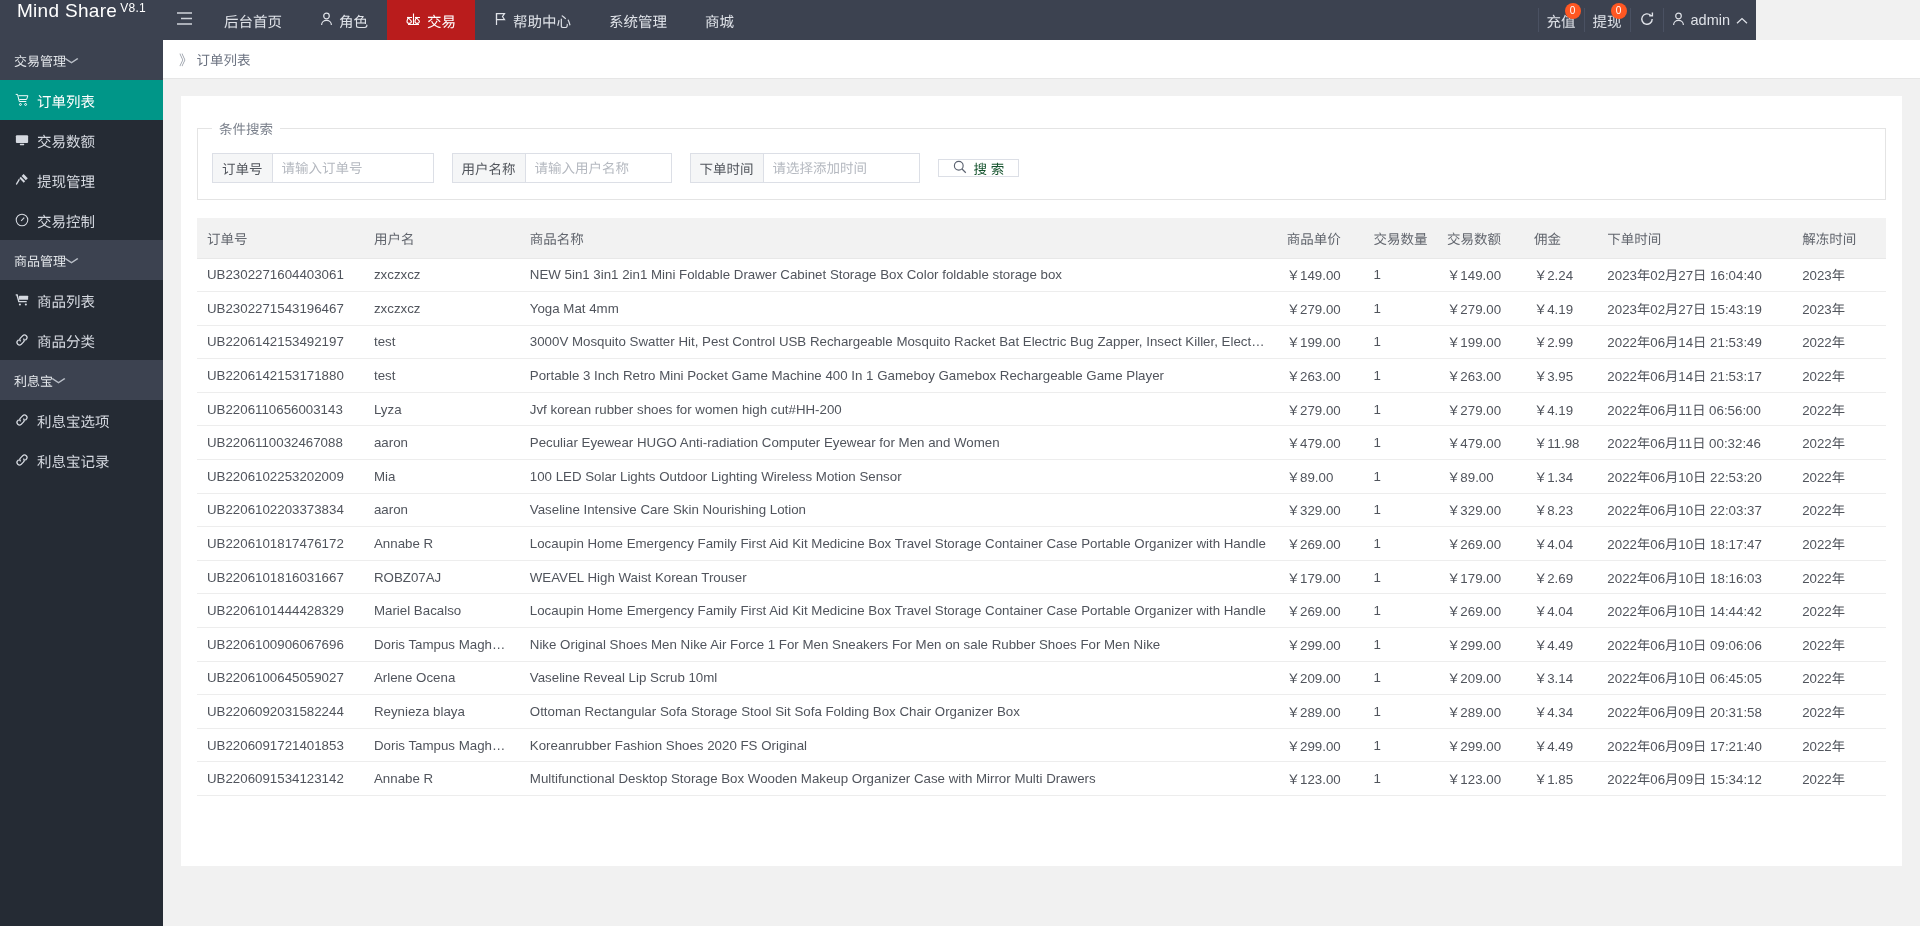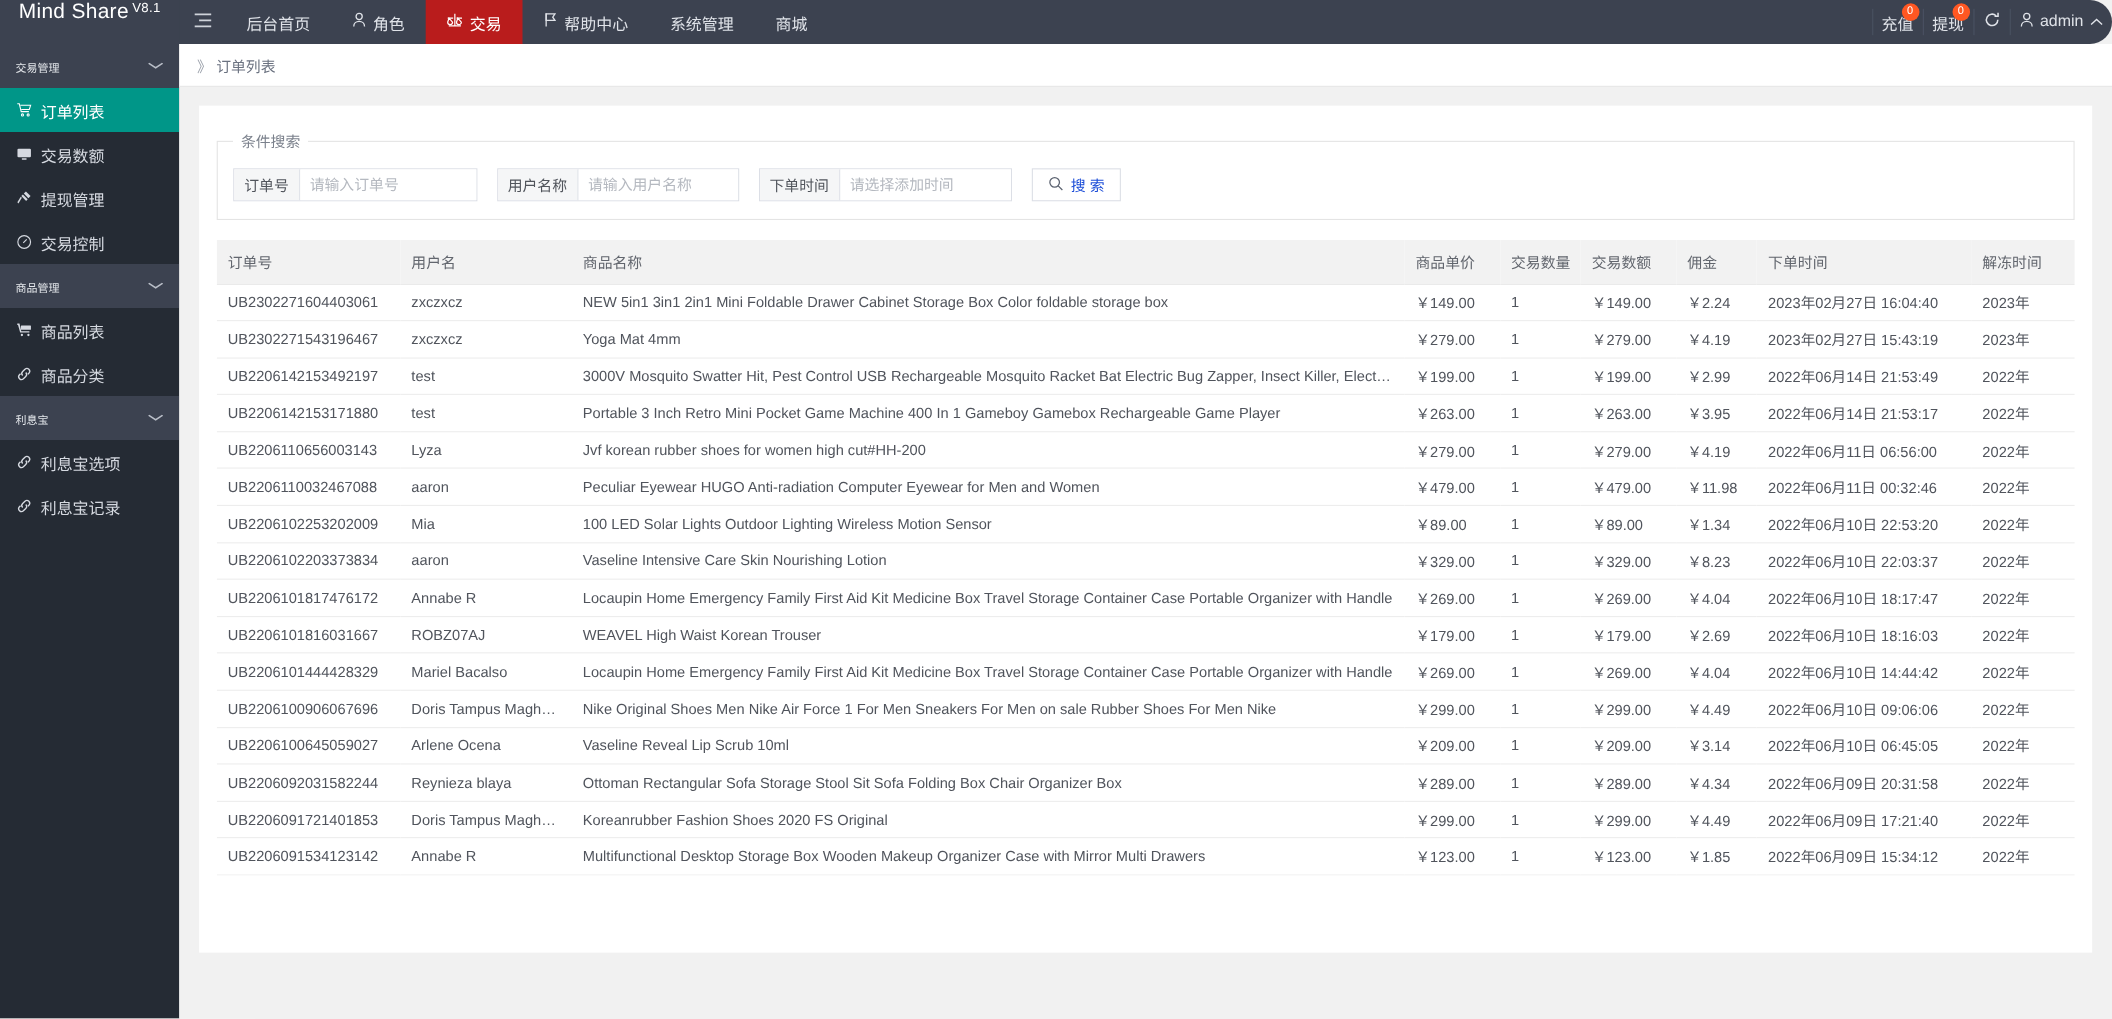--- a/index.html
+++ b/index.html
@@ -6,24 +6,24 @@
   * { box-sizing: border-box; margin: 0; padding: 0; }
   html, body {
     width: 1920px; height: 926px;
     font-family: "Liberation Sans", "DejaVu Sans", sans-serif;
     font-size: 14px;
     background: #f1f1f1;
     overflow: hidden;
   }
   
   #topbar {
-    height: 40px; width: 1920px;
+    height: 40px; width: 1756px;
     background: #3c4250;
     display: flex; align-items: stretch;
-    position: relative; z-index: 20; border-radius: 20px;
+    position: relative; z-index: 20;
   }
   .brand {
     width: 163px; min-width: 163px;
     display: flex; align-items: baseline; justify-content: center;
     color: #ffffff; font-size: 19px; letter-spacing: .3px;
     background: #3c4250;
   }
   .brand .ver { font-size: 12px; margin-left: 3px; position: relative; top: -5px; }
   .navtoggle {
     width: 42px; display: flex; align-items: center; justify-content: center;
@@ -52,22 +52,22 @@
   
   #shell { display: flex; height: 886px; width: 1920px; }
 
   
   #sidebar {
     width: 163px; min-width: 163px; background: #252b34;
     overflow: hidden; position: relative;
   }
   .sb-group {
     height: 40px; display: flex; align-items: center;
-    justify-content: space-between; padding: 0 16px 0 14px;
-    color: #e3e6ea; font-size: 10px; background: #3c4250;
+    justify-content: flex-start; padding: 0 16px 0 14px;
+    color: #e3e6ea; font-size: 13px; background: #3c4250;
     cursor: pointer;
   }
   .sb-group .chev { font-size: 11px; color: #b9bec7; transform: scaleX(1.4); }
   .sb-item {
     height: 40px; display: flex; align-items: center; gap: 8px;
     padding: 0 14px; color: #d5d9e0; font-size: 14.5px; cursor: pointer;
   }
   .sb-item.active { background: #009688; color: #ffffff; }
   .sb-ico { width: 15px; display: inline-flex; justify-content: center; }
 
@@ -100,23 +100,23 @@
   .igroup input {
     border: none; outline: none; height: 28px; padding: 0 9px;
     font-family: inherit; font-size: 13.5px; color: #333;
     background: #fff;
   }
   .igroup input::placeholder { color: #b5b9c0; }
   .in-order { width: 160px; }
   .in-user { width: 145px; }
   .in-time { width: 155px; }
   .btn-search {
-    height: 30px; display: inline-flex; align-items: center; gap: 7px;
+    height: 18px; display: inline-flex; align-items: center; gap: 7px;
     padding: 0 14px; border: 1px solid #dcdfe6; background: #fff;
-    color: #1d4ed8; font-size: 13.5px; cursor: pointer;
+    color: #14532d; font-size: 13.5px; cursor: pointer;
   }
 
   
   .tablewrap { margin-top: 18px; overflow: hidden; }
   table.grid { border-collapse: collapse; width: 1790px; table-layout: fixed; }
   table.grid thead th {
     background: #f2f2f2; color: #62666e; font-weight: normal;
     font-size: 13.5px; text-align: left; height: 40px;
     padding: 0 10px; border-bottom: 1px solid #e8e8e8; white-space: nowrap;
   }

